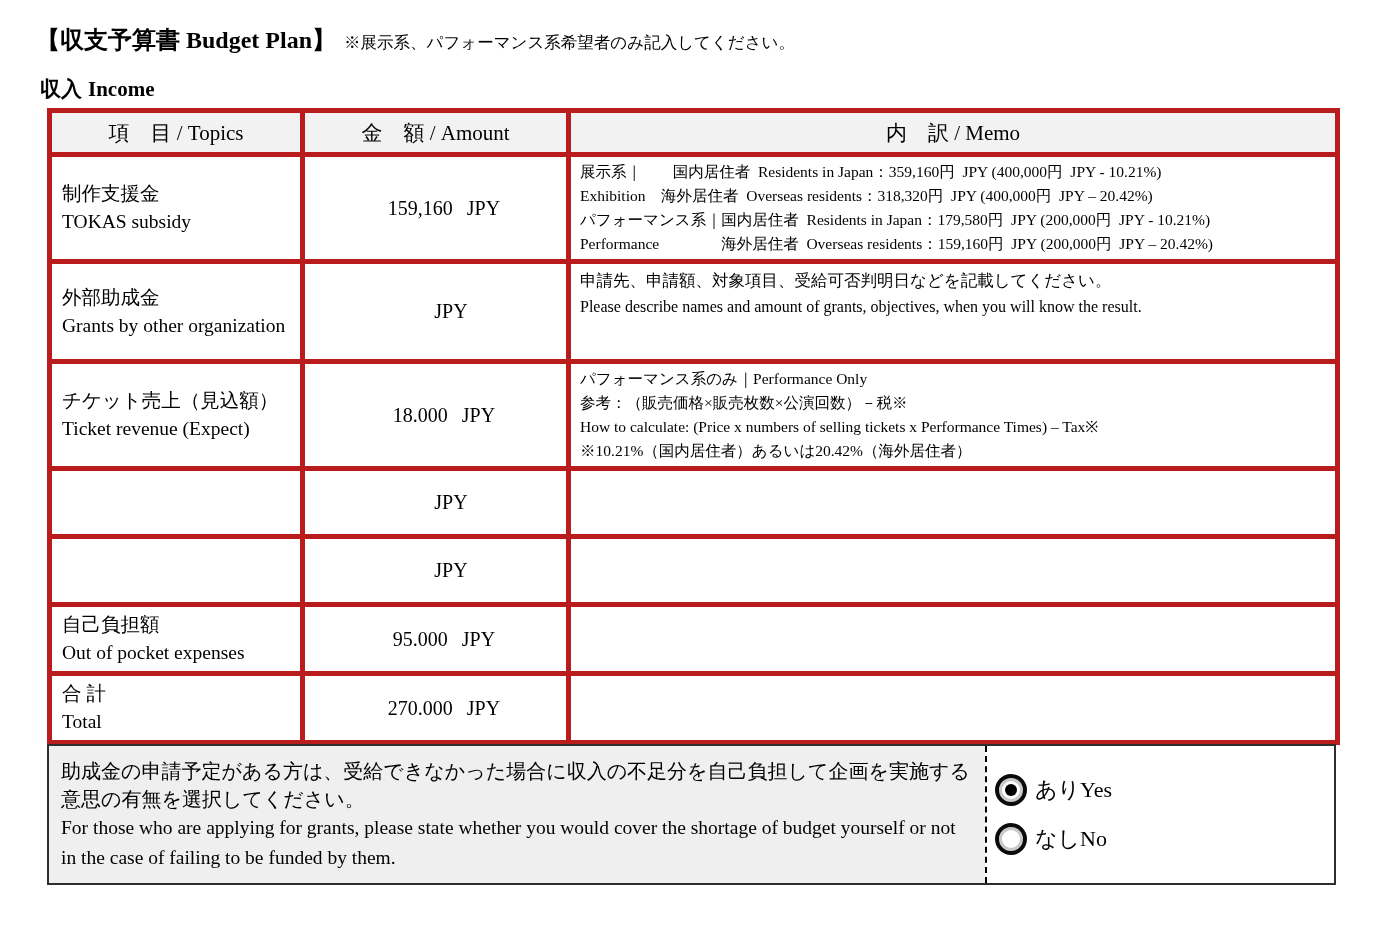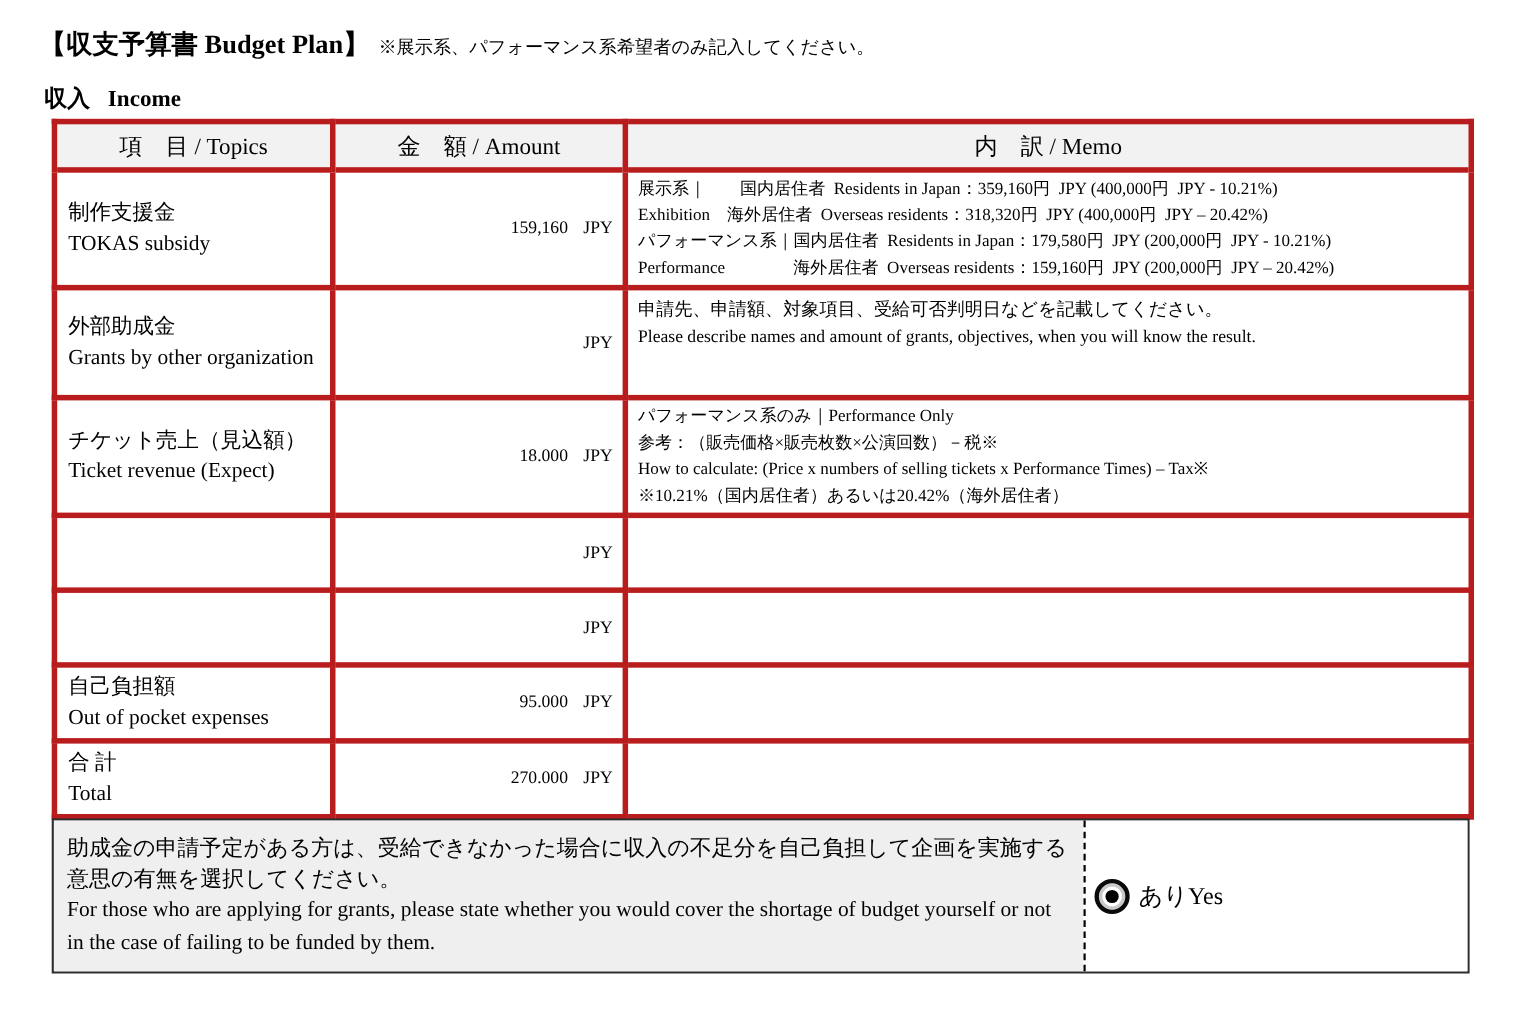--- a/index.html
+++ b/index.html
@@ -31,21 +31,21 @@
     font-size: 16.5px;
     margin-left: 8px;
   }
   .section-heading {
     position: absolute;
     left: 40px;
     top: 75px;
     font-size: 21px;
     font-weight: bold;
   }
-  .section-heading .en { margin-left: 16px; }
+  .section-heading .en { margin-left: 6px; }
 
   
   table.income-table {
     position: absolute;
     left: 47px;
     top: 108px;
     width: 1288px;
     border-collapse: collapse;
     table-layout: fixed;
     border: 2px solid #000;
@@ -63,23 +63,23 @@
     border-bottom: 4px double #000;
   }
   td.topic-cell {
     vertical-align: middle;
     padding: 4px 10px;
     font-size: 19.5px;
     line-height: 28px;
   }
   td.amount-cell {
     vertical-align: middle;
-    text-align: right;
+    text-align: center;
     padding-right: 9px;
-    font-size: 16px;
+    font-size: 20px;
     padding-left: 26px;
   }
   td.amount-cell .cur { margin-left: 14px; }
   td.memo-cell {
     vertical-align: top;
     padding: 3px 9px;
   }
   .memo-line {
     display: block;
     font-size: 15.5px;
@@ -270,16 +270,21 @@
     <div class="grant-text">
       <div>助成金の申請予定がある方は、受給できなかった場合に収入の不足分を自己負担して企画を実施する意思の有無を選択してください。</div>
       <div class="en">For those who are applying for grants, please state whether you would cover the shortage of budget yourself or not in the case of failing to be funded by them.</div>
     </div>
     <div class="grant-choices">
       <div class="radio-option">
         <span class="radio selected"></span>
         <span class="label-ja">あり</span>
         <span class="label-en">Yes</span>
       </div>
+      <div class="radio-option">
+        <span class="radio"></span>
+        <span class="label-ja">なし</span>
+        <span class="label-en">No</span>
+      </div>
     </div>
   </div>
 
 </div>
 
 </body></html>

